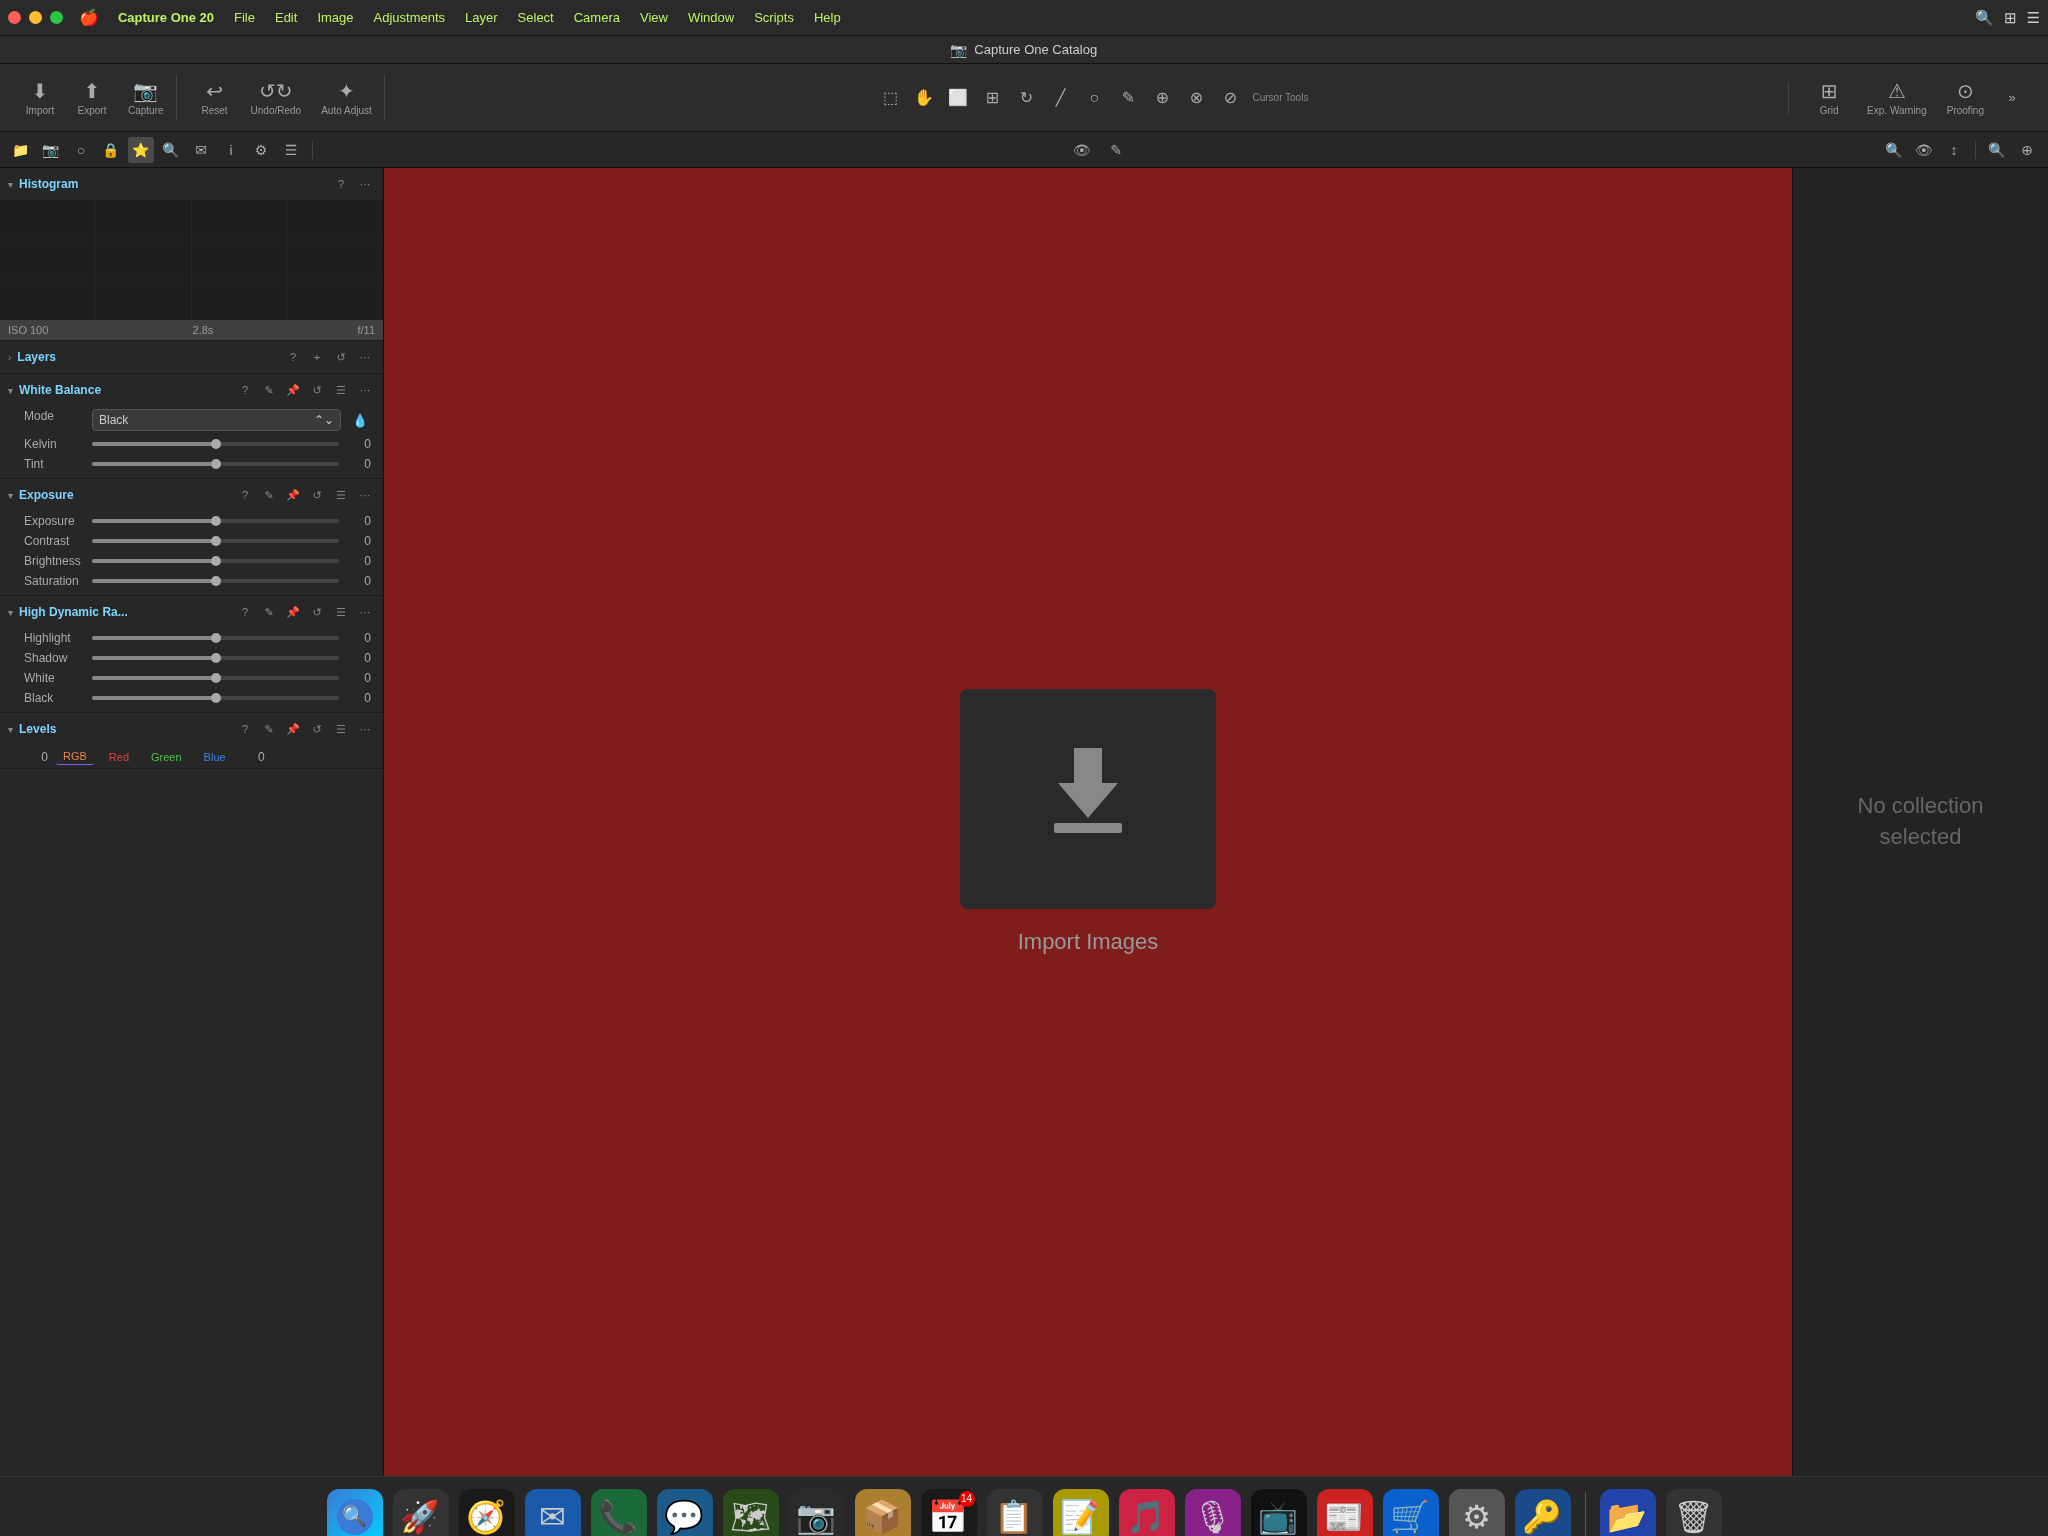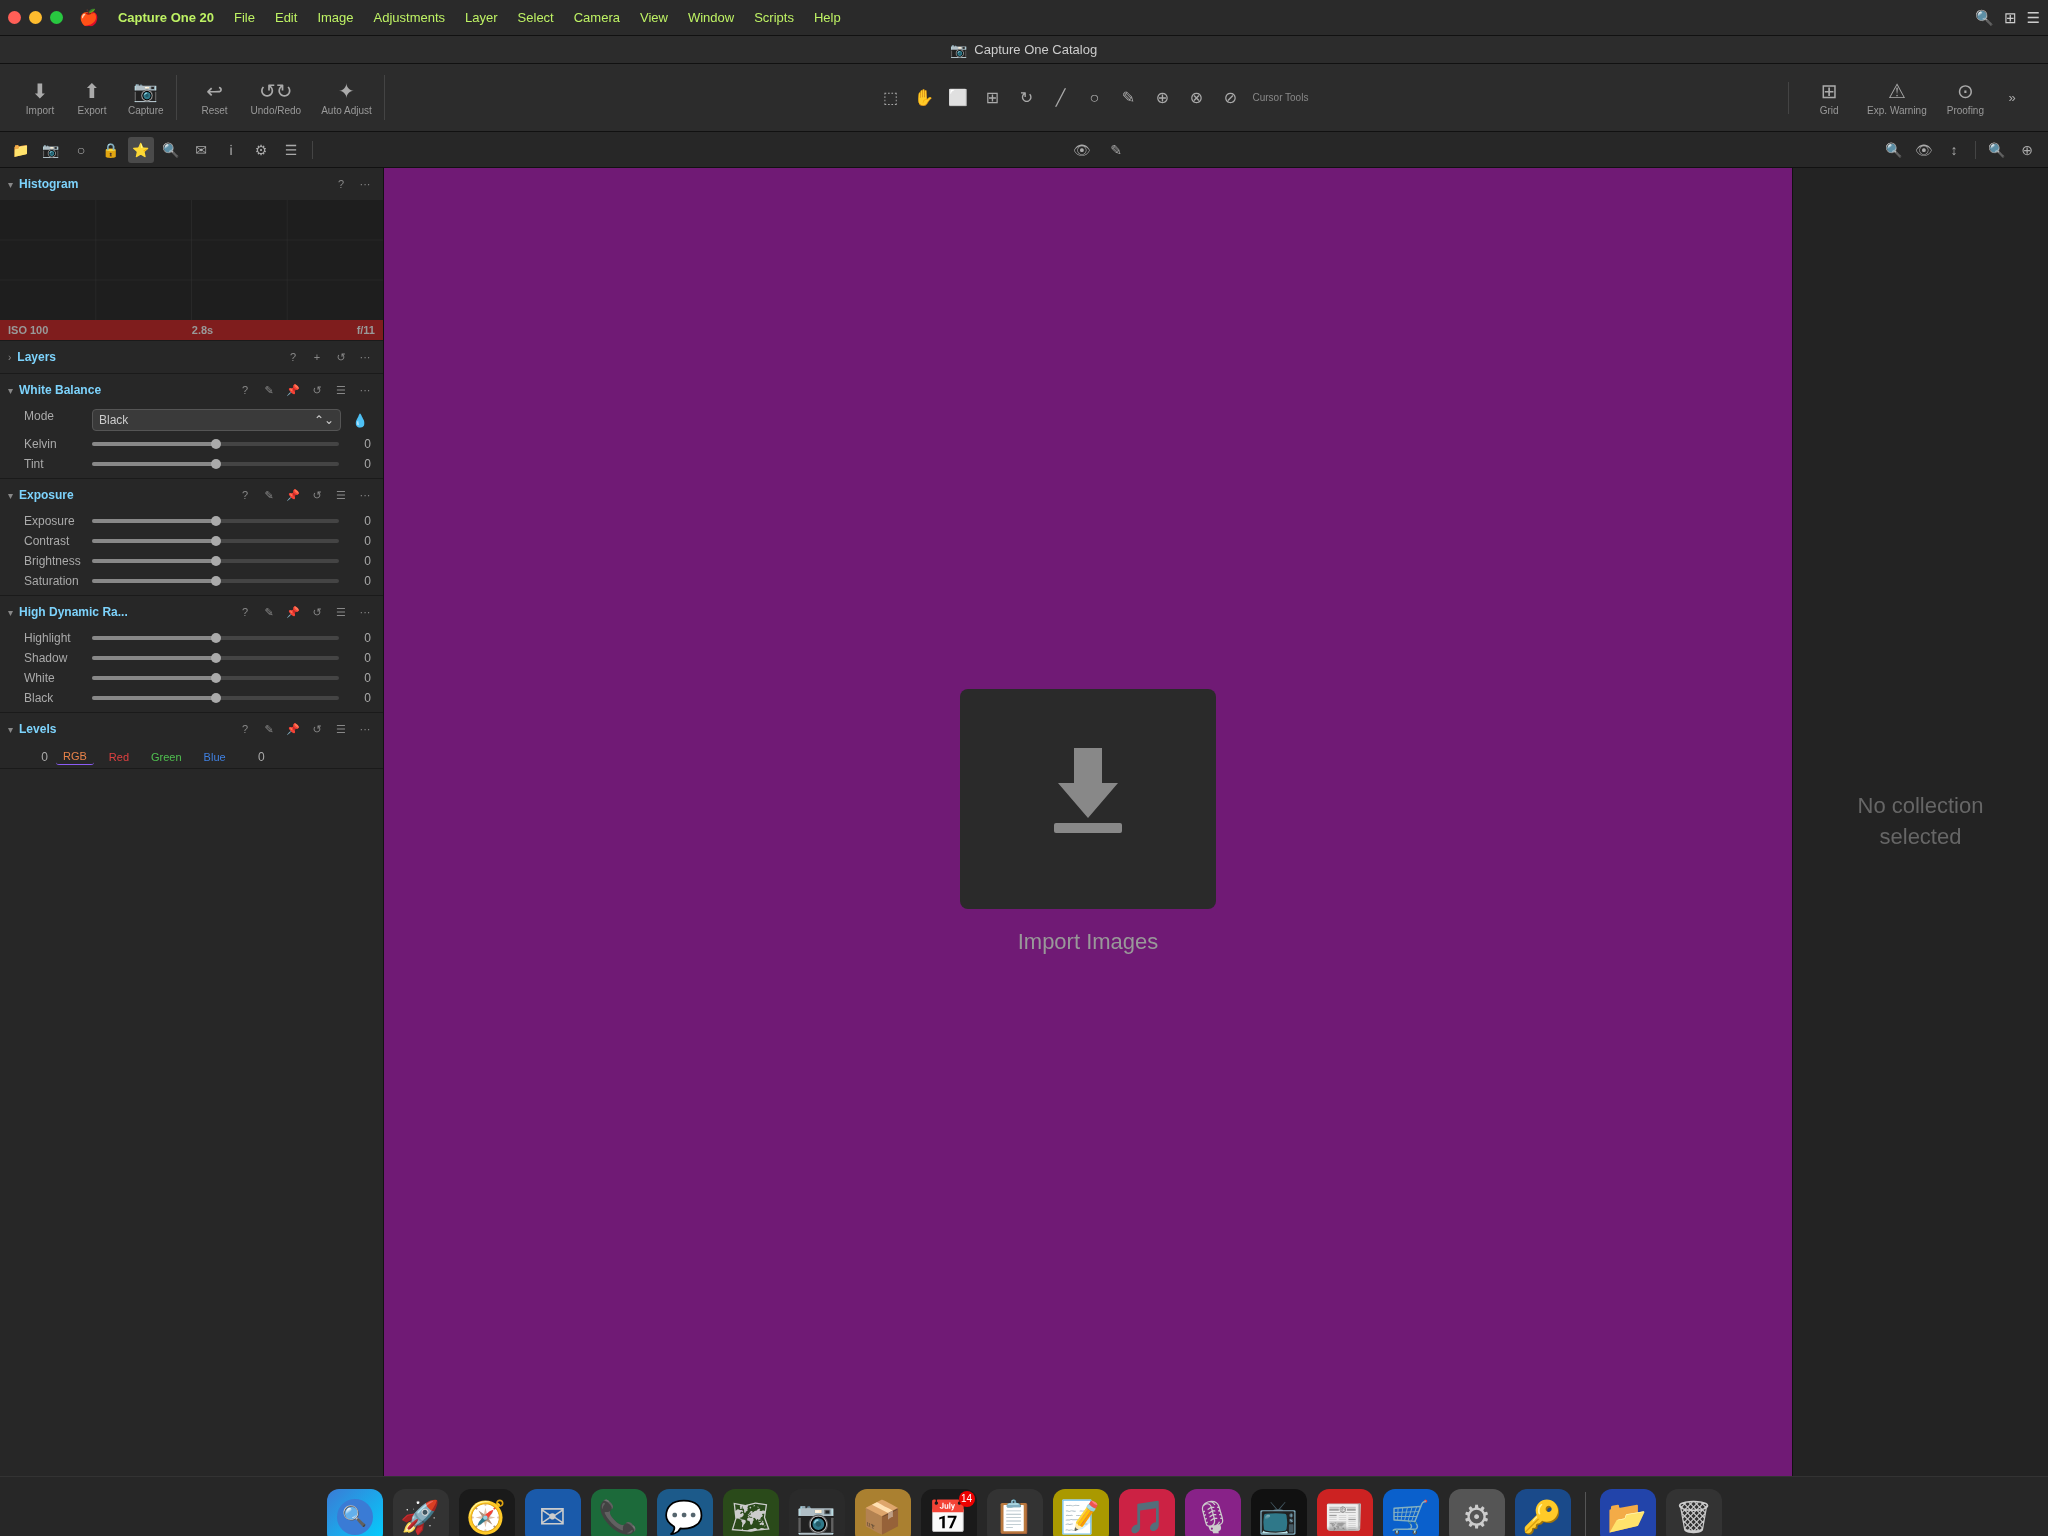--- a/index.html
+++ b/index.html
@@ -230,22 +230,21 @@
       margin: 0;
       position: relative;
       overflow: hidden;
     }
     .histogram-info {
       display: flex;
       justify-content: space-between;
       padding: 4px 8px;
       font-size: 11px;
       color: #999;
-      background: #7f1d1d;
-      font-weight: bold;
+      background: #404040;
     }
 
     
     .layers-header {
       display: flex;
       align-items: center;
       padding: 6px 8px;
       cursor: pointer;
     }
 
@@ -320,21 +319,21 @@
     .slider-value {
       width: 24px;
       text-align: right;
       font-size: 12px;
       color: #aaa;
     }
 
     
     .center-panel {
       flex: 1;
-      background: #701a75;
+      background: #7f1d1d;
       display: flex;
       flex-direction: column;
       align-items: center;
       justify-content: center;
       position: relative;
     }
     .import-box {
       width: 256px;
       height: 220px;
       background: #2a2a2a;

